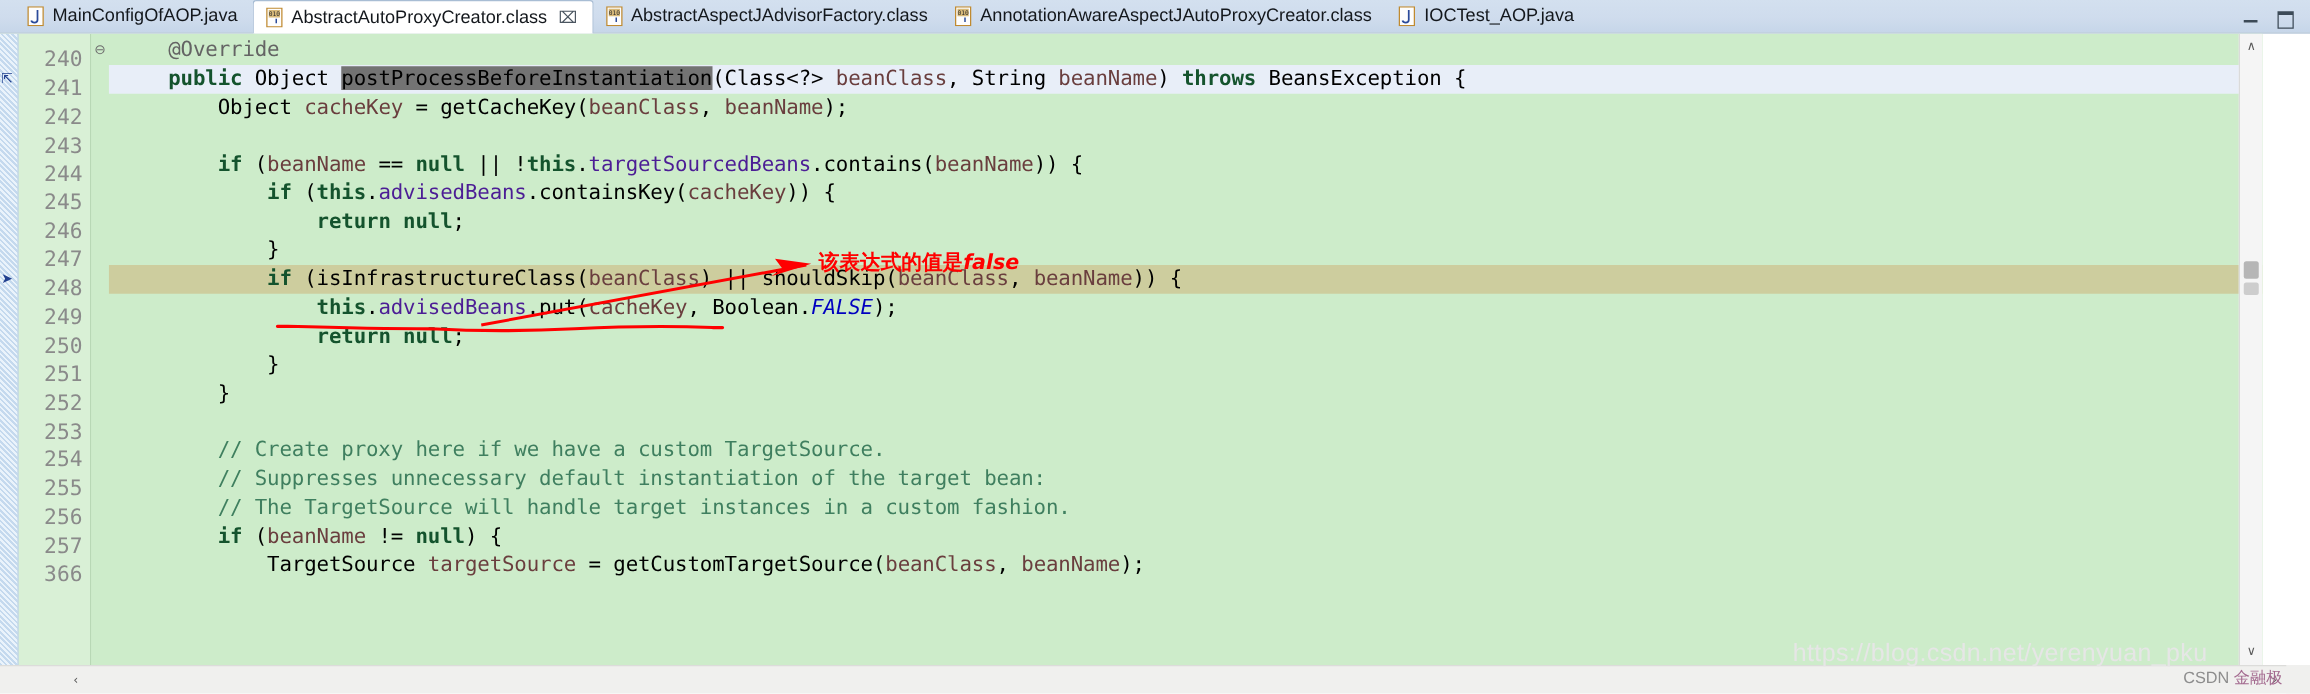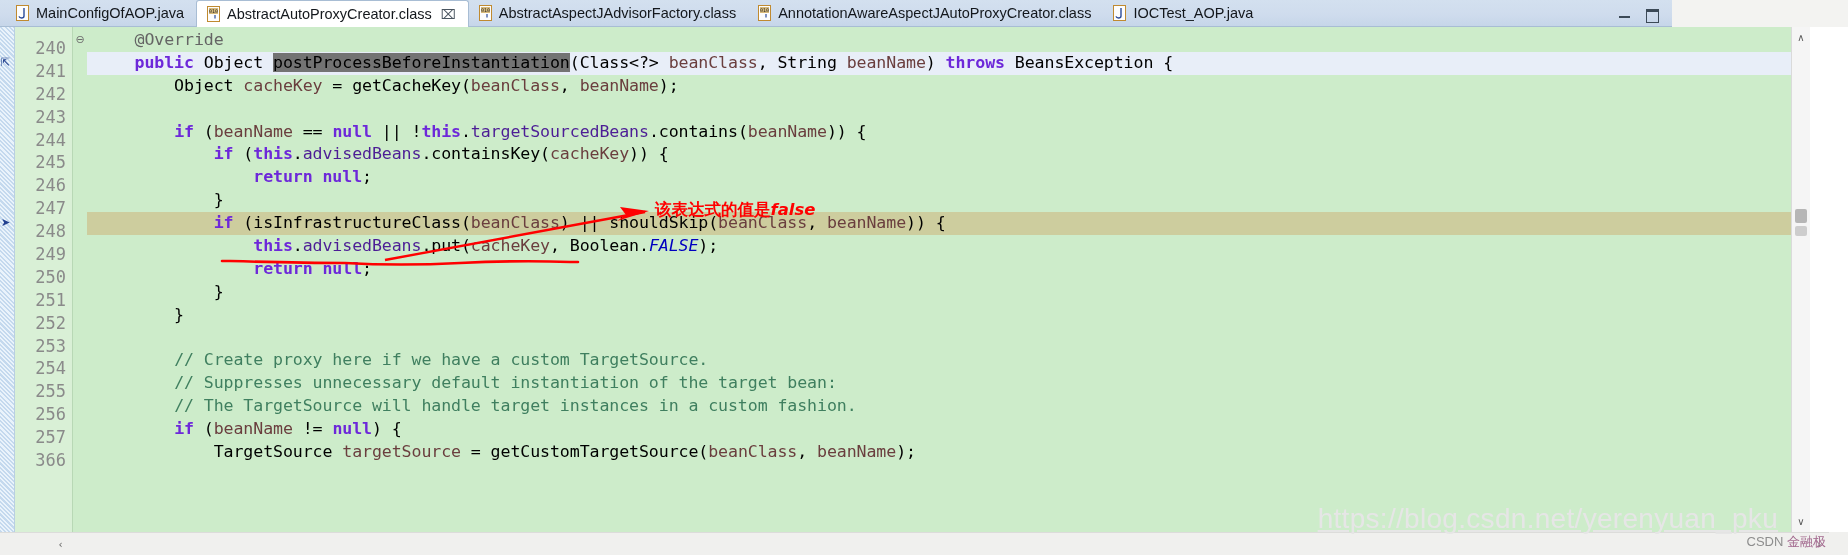--- a/index.html
+++ b/index.html
@@ -14,26 +14,26 @@
   #app {
     position: relative;
     width: 1848px; height: 555px;
     background: #f3f3f1;
     overflow: hidden;
   }
 
   
   #tabbar {
     position: absolute; left: 0; top: 0;
-    width: 1672px; height: 27px;
+    width: 1848px; height: 27px;
     background: linear-gradient(to bottom, #d3e0ef 0%, #cfdced 55%, #c6d6e9 100%);
     border-bottom: 1px solid #a8bdd4;
     display: flex;
     align-items: flex-end;
-    padding-left: 6px;
+    padding-left: 12px;
   }
   .tab {
     height: 26px;
     display: flex;
     align-items: center;
     gap: 6px;
     padding: 0 12px 0 9px;
     font-size: 14.5px;
     color: #13171c;
     white-space: nowrap;
@@ -139,21 +139,21 @@
     font-family: "DejaVu Sans Mono", monospace;
     font-size: 16.6px;
     color: #000000;
     padding-left: 8px;
     letter-spacing: -0.1px;
   }
   .code-line.cur { background: #e8eef8; }
   .code-line.dbg { background: #cdcd9e; }
 
   
-  .kw   { color: #6d28d9; font-weight: bold; }
+  .kw   { color: #14532d; font-weight: bold; }
   .fld  { color: #4c1d95; }
   .stfld{ color: #0000c0; font-style: italic; }
   .cmt  { color: #3f7f5f; }
   .par  { color: #6a3e3e; }
   .ann  { color: #646464; }
   .pln  { color: #000000; }
 
   
   .selword { background: #737373; }
 
@@ -229,27 +229,26 @@
   .hsb-arrow.right { right: 20px; }
   #corner {
     position: absolute; right: 0; bottom: 0;
     width: 19px; height: 23px;
     background: #f0f0ee;
   }
 
   
   #wm-url {
     position: absolute;
-    right: 70px; bottom: 20px;
+    right: 82px; bottom: 20px;
     color: #e6e6e6;
-    font-size: 28px;
+    font-size: 20px;
     font-family: "Liberation Sans", sans-serif;
     white-space: nowrap;
     letter-spacing: 0.3px;
-    text-decoration: underline;
   }
   #wm-brand {
     position: absolute;
     right: 22px; bottom: 4px;
     font-size: 13px;
     color: #8d8d8d;
     white-space: nowrap;
     font-family: "Liberation Sans", sans-serif;
   }
   #wm-brand .cn { color: #a36a8f; }

